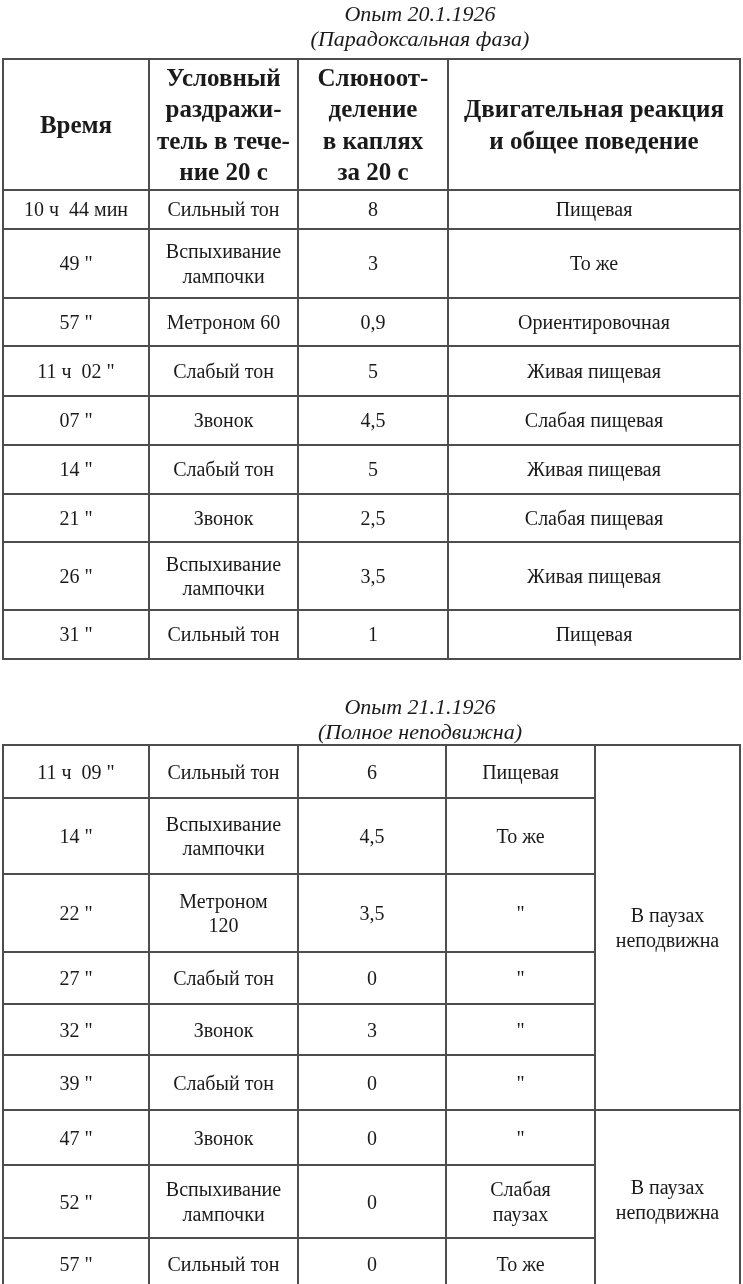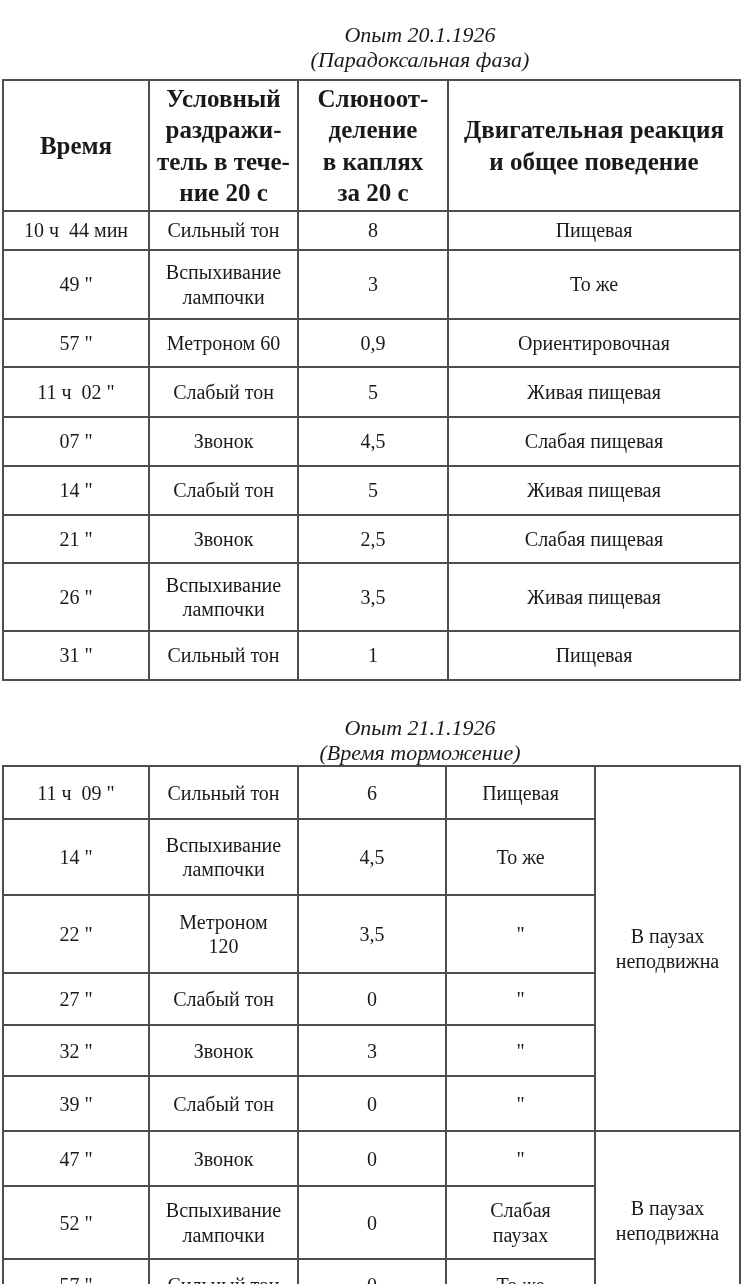--- a/index.html
+++ b/index.html
@@ -16,21 +16,21 @@
     font-family: "Liberation Serif", "DejaVu Serif", serif;
     overflow: hidden;
   }
   .caption {
     font-style: italic;
     font-size: 22px;
     line-height: 1.14;
     text-align: center;
     padding-left: 97px; 
   }
-  .caption-1 { padding-top: 22px; margin-bottom: 7px; }
+  .caption-1 { padding-top: 1px; margin-bottom: 7px; }
   .caption-2 { margin-top: 34px; }
   table.exp {
     border-collapse: collapse;
     table-layout: fixed;
     margin-left: 2px;
   }
   table.exp th,
   table.exp td {
     border: 2px solid #4d4d4d;
     text-align: center;
@@ -133,21 +133,21 @@
       <td>31 "</td>
       <td>Сильный тон</td>
       <td>1</td>
       <td>Пищевая</td>
     </tr>
   </tbody>
     </table>
 
   <div class="caption caption-2">
     <div>Опыт 21.1.1926</div>
-    <div>(Время торможение)</div>
+    <div>(Полное неподвижна)</div>
   </div>
 
   <table class="exp">
     <colgroup>
       <col style="width:146px">
         <col style="width:149px">
         <col style="width:148px">
         <col style="width:149px">
         <col style="width:145px">
     </colgroup>

